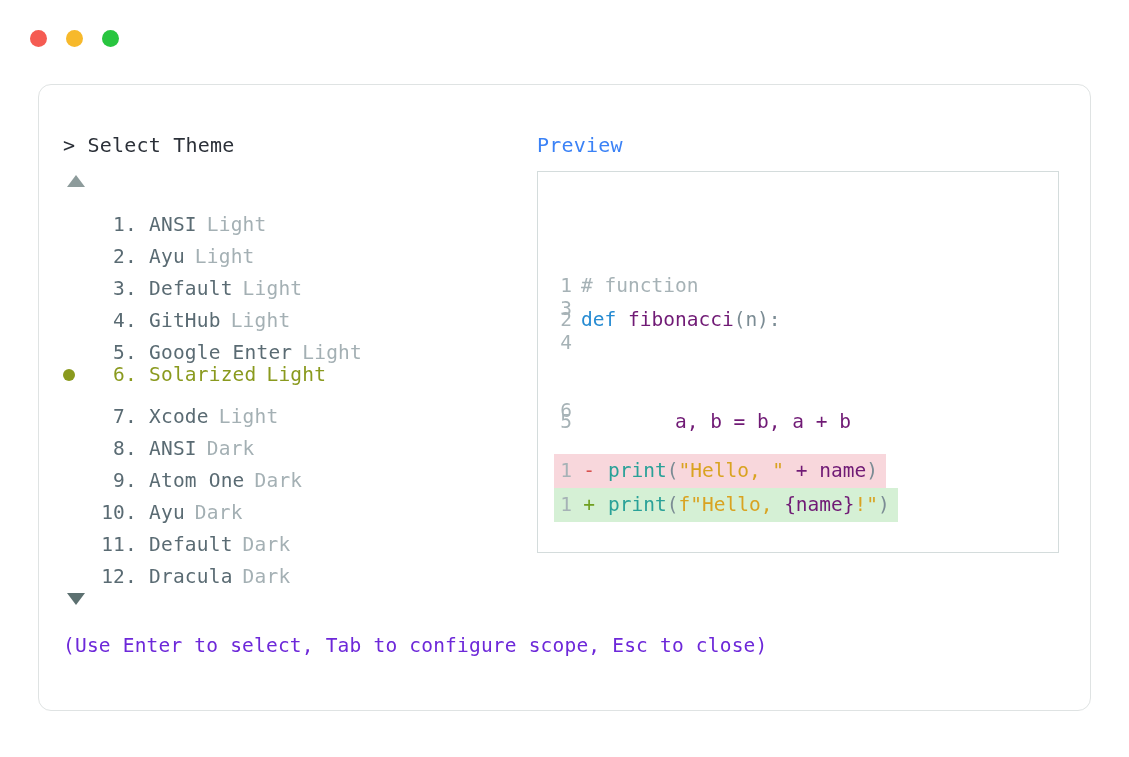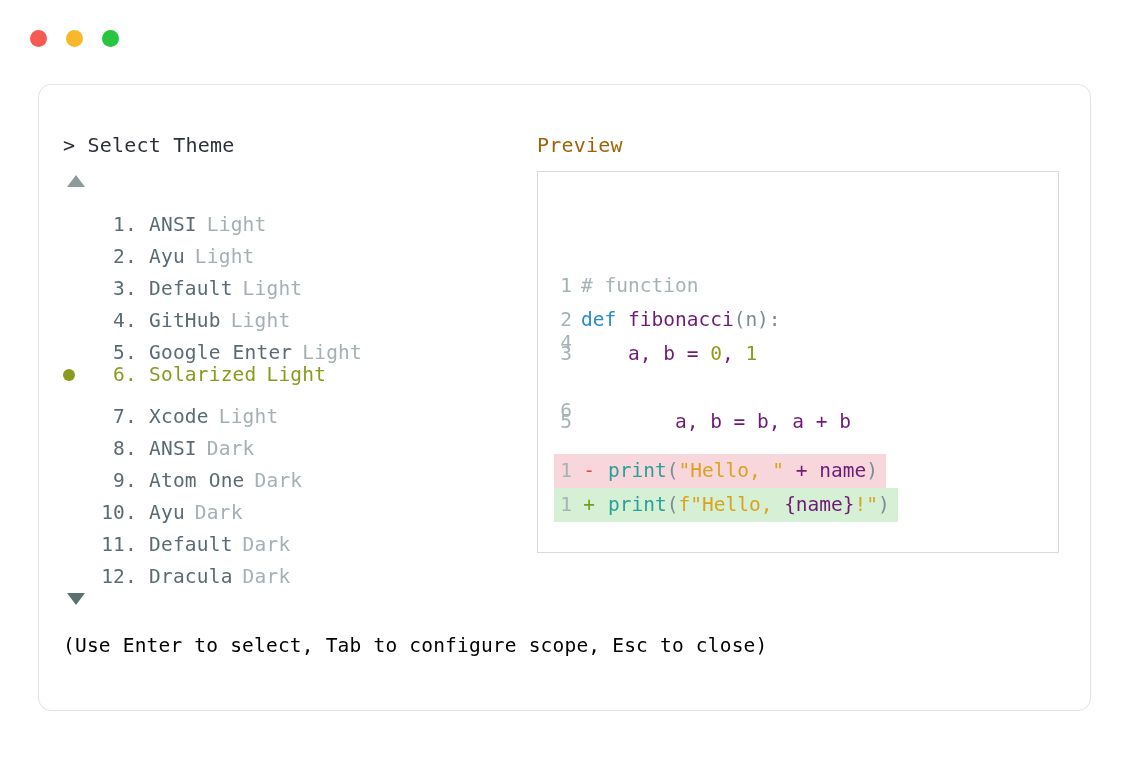--- a/index.html
+++ b/index.html
@@ -49,21 +49,21 @@
   .col-left  { position: absolute; left: 24px;  top: 0; width: 470px; }
   .col-right { position: absolute; left: 498px; top: 0; width: 540px; }
 
   .col-title {
     font-size: 20px;
     line-height: 28px;
     color: #2b3038;
     letter-spacing: 0.2px;
     white-space: pre;
   }
-  .col-title.muted { color: #a16207; }
+  .col-title.muted { color: #3b82f6; }
 
   
   .scroll-arrow {
     width: 0; height: 0;
     margin-left: 4px;
   }
   .arrow-up {
     margin-top: 16px;
     border-left: 9px solid transparent;
     border-right: 9px solid transparent;
@@ -185,21 +185,21 @@
   .tok-plain    { color: #701a75; }
   .tok-punct    { color: #7b8c94; }
 
   
   .footer-hint {
     position: absolute;
     left: 24px;
     bottom: 50px;
     font-size: 19.5px;
     line-height: 28px;
-    color: #000000;
+    color: #6d28d9;
     letter-spacing: 0.2px;
     white-space: pre;
     text-align: center;
   }
 </style>
 </head>
 <body>
 
 <div class="page">
 
@@ -237,21 +237,21 @@
           <div class="scroll-arrow arrow-down"></div>
         </div>
 
         <div class="col-right">
           <div class="col-title muted">Preview</div>
 
           <div class="preview-panel">
             <div class="code-block" id="code-block">
                 <div class="code-line"><span class="ln">1</span><span class="code-text"><span class="tok-comment"># function</span></span></div>
                 <div class="code-line"><span class="ln">2</span><span class="code-text"><span class="tok-keyword">def</span><span class="tok-plain"> fibonacci</span><span class="tok-punct">(n):</span></span></div>
-                <div class="code-line"><span class="ln">3</span><span class="code-text"><span class="tok-plain">    a, b = </span><span class="tok-num">0</span><span class="tok-plain">, </span><span class="tok-num">1</span></span></div>
+                <div class="code-line"><span class="ln">3</span></div>
                 <div class="code-line"><span class="ln">4</span></div>
                 <div class="code-line"><span class="ln">5</span><span class="code-text"><span class="tok-plain">        a, b = b, a + b</span></span></div>
                 <div class="code-line"><span class="ln">6</span></div>
               </div>
             <div class="diff-block" id="diff-block">
                 <div class="diff-line removed"><span class="ln">1</span><span class="diff-sign">-</span><span class="diff-text"><span class="tok-func">print</span><span class="tok-punct">(</span><span class="tok-str">"Hello, "</span><span class="tok-plain"> + name</span><span class="tok-punct">)</span></span></div>
                 <div class="diff-line added"><span class="ln">1</span><span class="diff-sign">+</span><span class="diff-text"><span class="tok-func">print</span><span class="tok-punct">(</span><span class="tok-str">f"Hello, </span><span class="tok-plain">{name}</span><span class="tok-str">!"</span><span class="tok-punct">)</span></span></div>
               </div>
           </div>
         </div>

